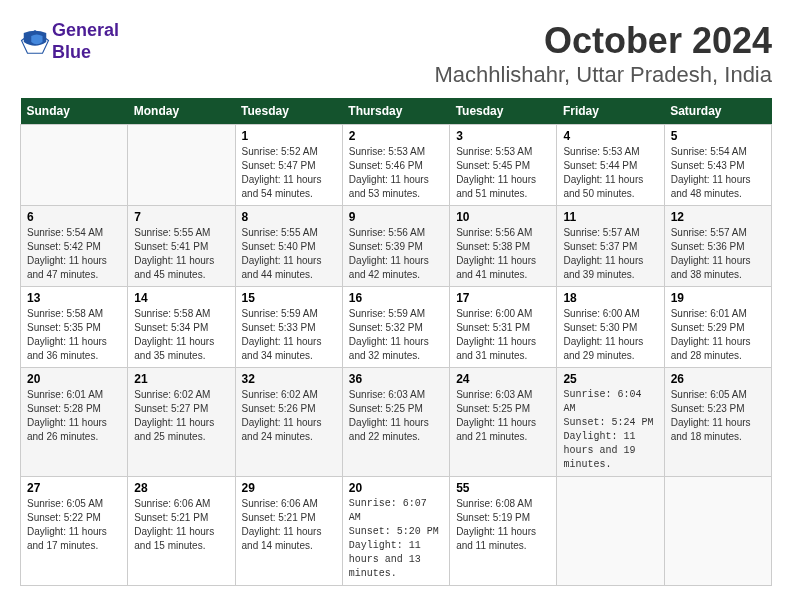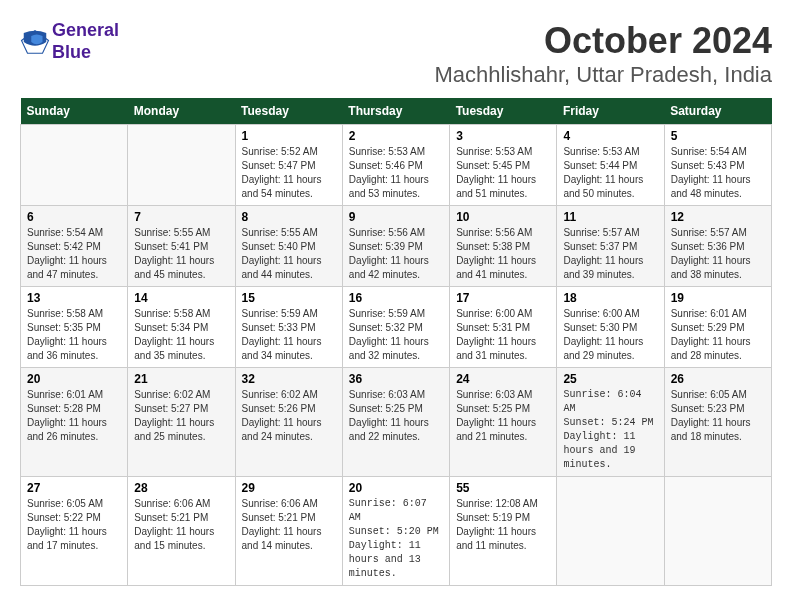--- a/index.html
+++ b/index.html
@@ -309,21 +309,21 @@
 Daylight: 11 hours and 14 minutes.</div>
         </td>
         <td>
           <span class="day-num">20</span>
           <div class="day-info" style="white-space: pre-line; font-family: Liberation Mono, monospace;">Sunrise: 6:07 AM
 Sunset: 5:20 PM
 Daylight: 11 hours and 13 minutes.</div>
         </td>
         <td>
           <span class="day-num">55</span>
-          <div class="day-info" style="white-space: pre-line;">Sunrise: 12:08 AM
+          <div class="day-info" style="white-space: pre-line;">Sunrise: 6:08 AM
 Sunset: 5:19 PM
 Daylight: 11 hours and 11 minutes.</div>
         </td>
         <td class="empty-cell"></td>
         <td class="empty-cell"></td>
       </tr>
     </tbody>
 </table>
 
 </body></html>

